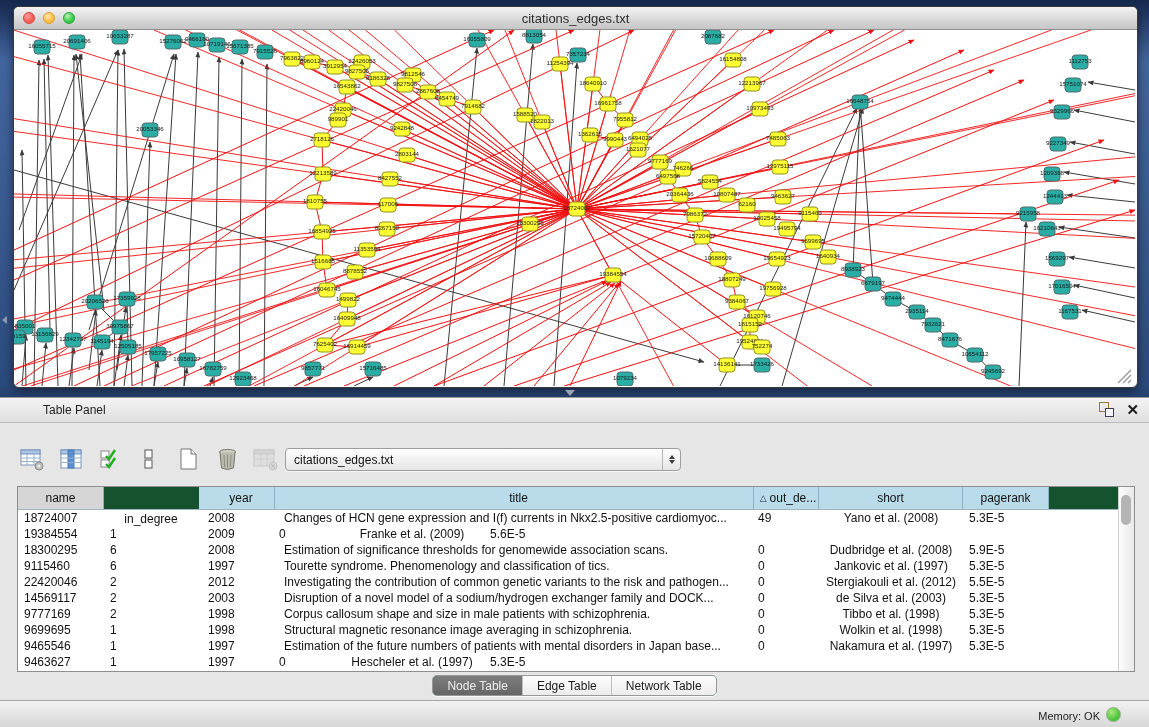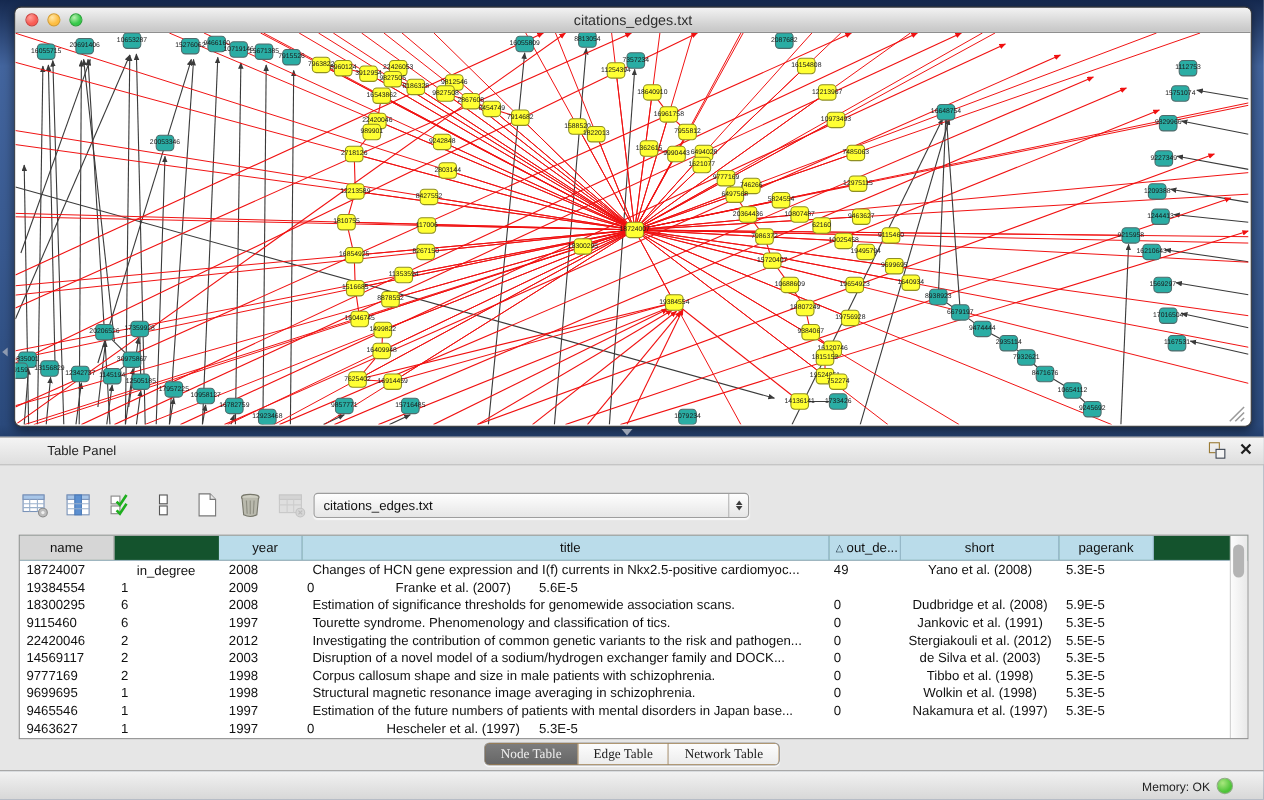--- a/index.html
+++ b/index.html
@@ -57,21 +57,21 @@
   .trow{display:flex;height:16px;align-items:center;font-size:12px;color:#111;white-space:nowrap;}
   .td{box-sizing:border-box;overflow:hidden;text-overflow:clip;padding-left:6px;}
   .c0{width:86px;} .c1{width:95px;margin-top:32px;} .c2{width:76px;padding-left:9px;} .c3{width:479px;padding-left:9px;}
   .c4{width:65px;padding-left:4px;} .c5{width:144px;text-align:center;padding-left:0;} .c6{width:86px;}
   .vscroll{position:absolute;right:0;top:0;width:15px;height:100%;background:linear-gradient(90deg,#fcfcfc,#e9e9e9);
     border-left:1px solid #cfcfcf;}
   .vthumb{position:absolute;left:2px;top:8px;width:10px;height:30px;border-radius:6px;background:#b4b4b4;}
   
   .seg-tabs{position:absolute;left:0;right:0;top:277px;display:flex;justify-content:center;}
   .seg{display:flex;border:1px solid #979797;border-radius:5px;overflow:hidden;height:19px;
-    background:#a16207;box-shadow:0 1px 1px rgba(255,255,255,.8);font-family:Liberation Serif, serif;}
+    background:#14b8a6;box-shadow:0 1px 1px rgba(255,255,255,.8);}
   .seg-item{padding:0 14px;display:flex;align-items:center;font-size:12px;color:#1d1d1d;
     background:linear-gradient(#fdfdfd,#ececec);border-right:1px solid #bfbfbf;}
   .seg-item:last-child{border-right:none;}
   .seg-item.active{background:linear-gradient(#7d7d7d,#666);color:#efefef;}
   
   .status-bar{position:absolute;left:0;top:700px;width:1149px;height:27px;
     background:linear-gradient(#f2f2f2,#d6d6d6);border-top:1px solid #a8a8a8;}
   .mem{position:absolute;right:28px;top:6px;display:flex;align-items:flex-end;gap:6px;font-size:11px;color:#222;}
   .mem-dot{width:13px;height:13px;border-radius:50%;background:radial-gradient(circle at 35% 30%,#a9e77f,#4cc437 65%);
     border:1px solid #8fae84;}
@@ -959,39 +959,39 @@
             <div class="td c3">Changes of HCN gene expression and I(f) currents in Nkx2.5-positive cardiomyoc...</div>
             <div class="td c4">49</div>
             <div class="td c5">Yano et al. (2008)</div>
             <div class="td c6">5.3E-5</div>
           </div>
           <div class="trow">
             <div class="td c0">19384554</div>
             <div class="td c1">6</div>
             <div class="td c2">2009</div>
             <div class="td c4">0</div>
-            <div class="td c5">Franke et al. (2007)</div>
+            <div class="td c5">Franke et al. (2009)</div>
             <div class="td c6">5.6E-5</div>
           </div>
           <div class="trow">
             <div class="td c0">18300295</div>
             <div class="td c1">6</div>
             <div class="td c2">2008</div>
             <div class="td c3">Estimation of significance thresholds for genomewide association scans.</div>
             <div class="td c4">0</div>
             <div class="td c5">Dudbridge et al. (2008)</div>
             <div class="td c6">5.9E-5</div>
           </div>
           <div class="trow">
             <div class="td c0">9115460</div>
             <div class="td c1">2</div>
             <div class="td c2">1997</div>
             <div class="td c3">Tourette syndrome. Phenomenology and classification of tics.</div>
             <div class="td c4">0</div>
-            <div class="td c5">Jankovic et al. (1991)</div>
+            <div class="td c5">Jankovic et al. (1997)</div>
             <div class="td c6">5.3E-5</div>
           </div>
           <div class="trow">
             <div class="td c0">22420046</div>
             <div class="td c1">2</div>
             <div class="td c2">2012</div>
             <div class="td c3">Investigating the contribution of common genetic variants to the risk and pathogen...</div>
             <div class="td c4">0</div>
             <div class="td c5">Stergiakouli et al. (2012)</div>
             <div class="td c6">5.5E-5</div>

